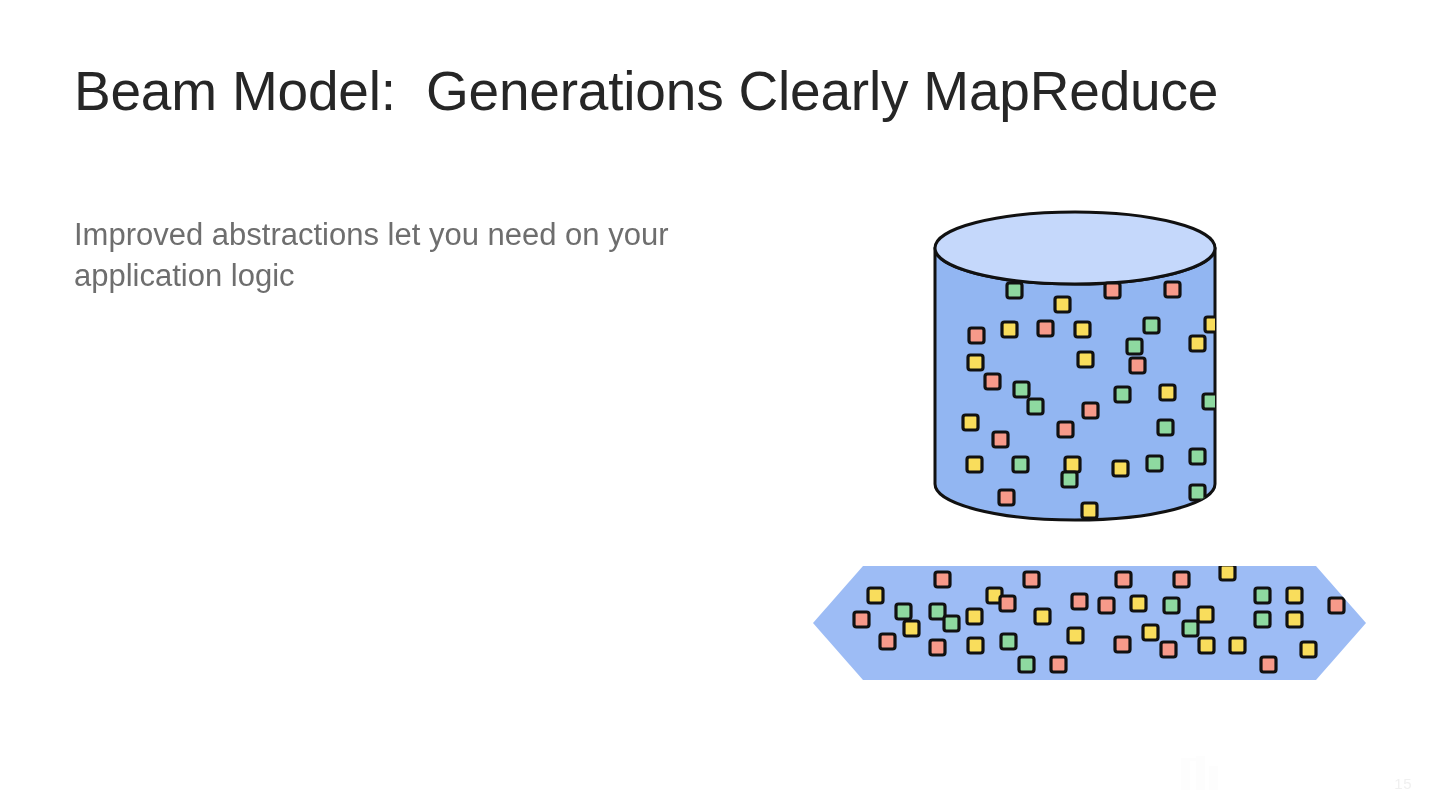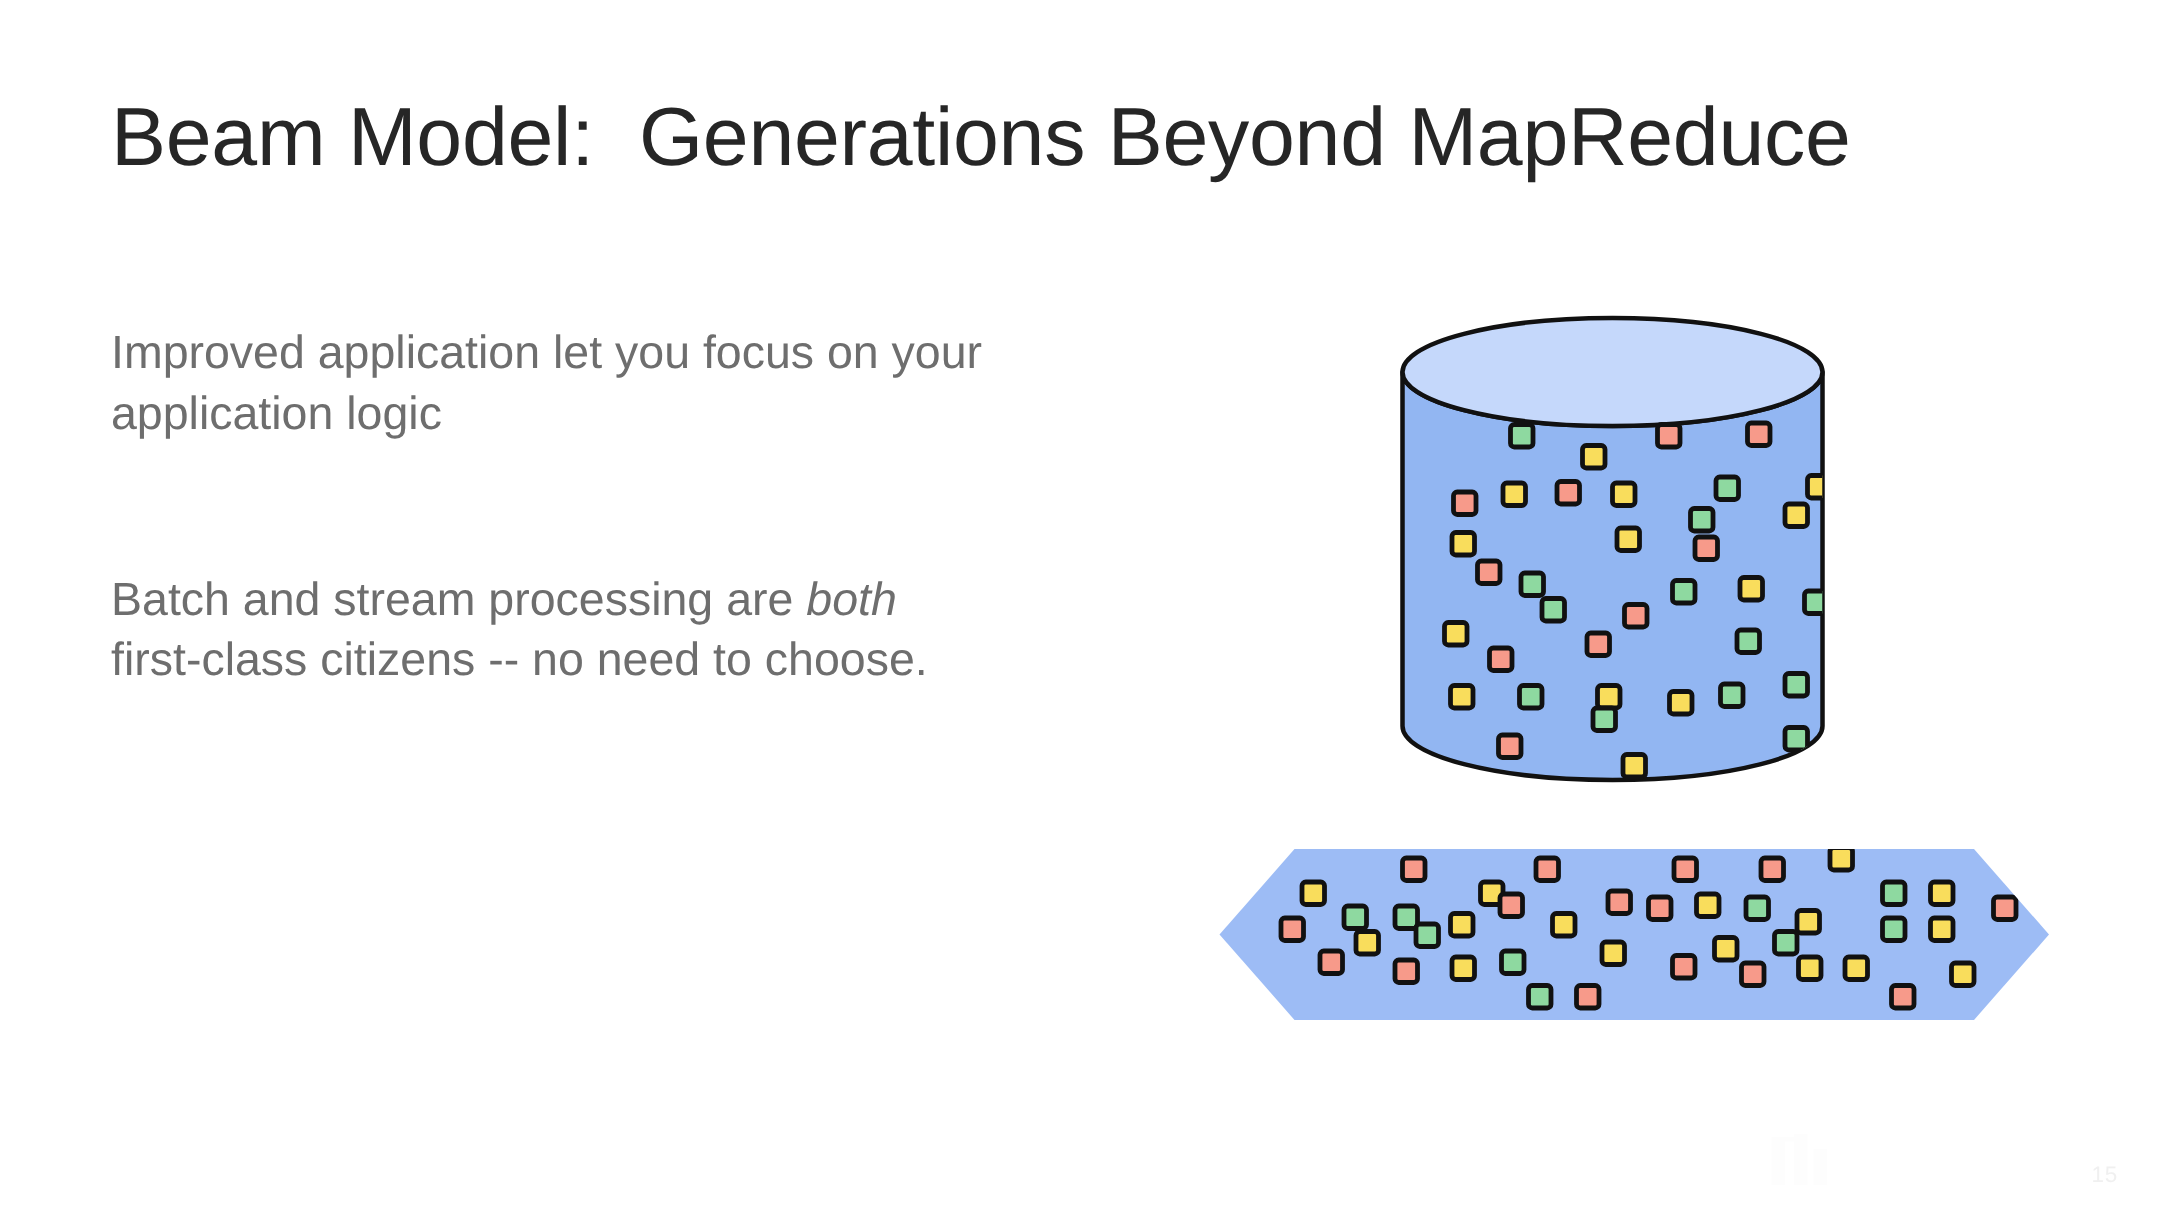--- a/index.html
+++ b/index.html
@@ -86,30 +86,26 @@
     width: 46px;
     height: 42px;
     opacity: 0.35;
   }
 </style>
 </head>
 <body>
 
 <div class="slide">
 
-  <div class="slide-title">Beam Model:  Generations Beyond MapReduce</div>
+  <div class="slide-title">Beam Model:  Generations Clearly MapReduce</div>
 
   <div class="body-block">
     <p class="para">
-      <span>Improved application let you focus on your
+      <span>Improved abstractions let you need on your
 application logic</span>
-    </p>
-    <p class="para">
-      <span>Batch and stream processing are </span><em>both</em><span>
-first-class citizens -- no need to choose.</span>
     </p>
   </div>
 
   <div class="graphic">
     <svg class="cyl-svg" id="illustration-svg" width="600" height="500" viewBox="0 0 600 500">
       <defs>
         <clipPath id="cyl-clip">
             <path id="cyl-clip-path" d="M 135 48 L 135 284 A 140 36 0 0 0 415 284 L 415 48 Z"></path>
           </clipPath>
         <clipPath id="hex-clip">

